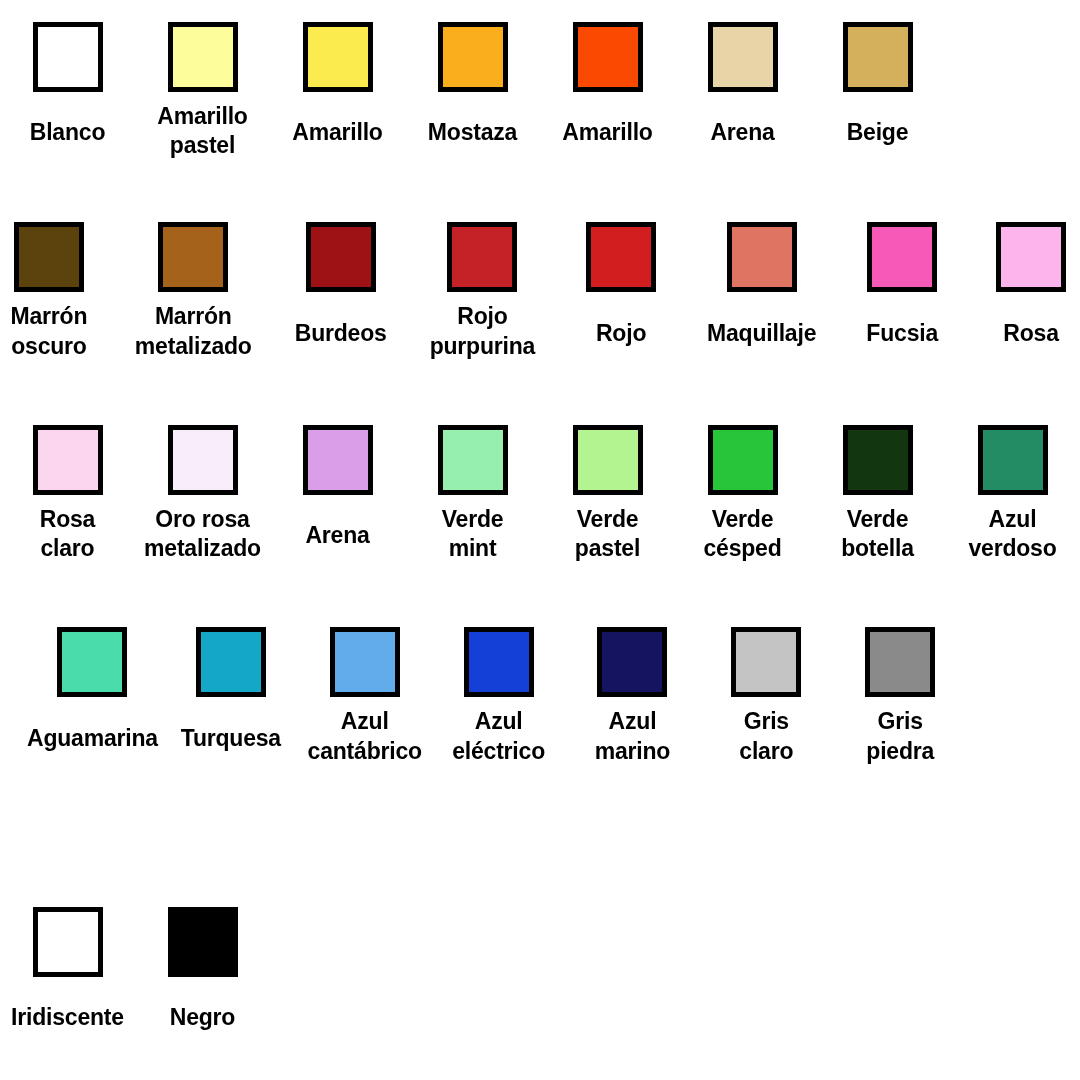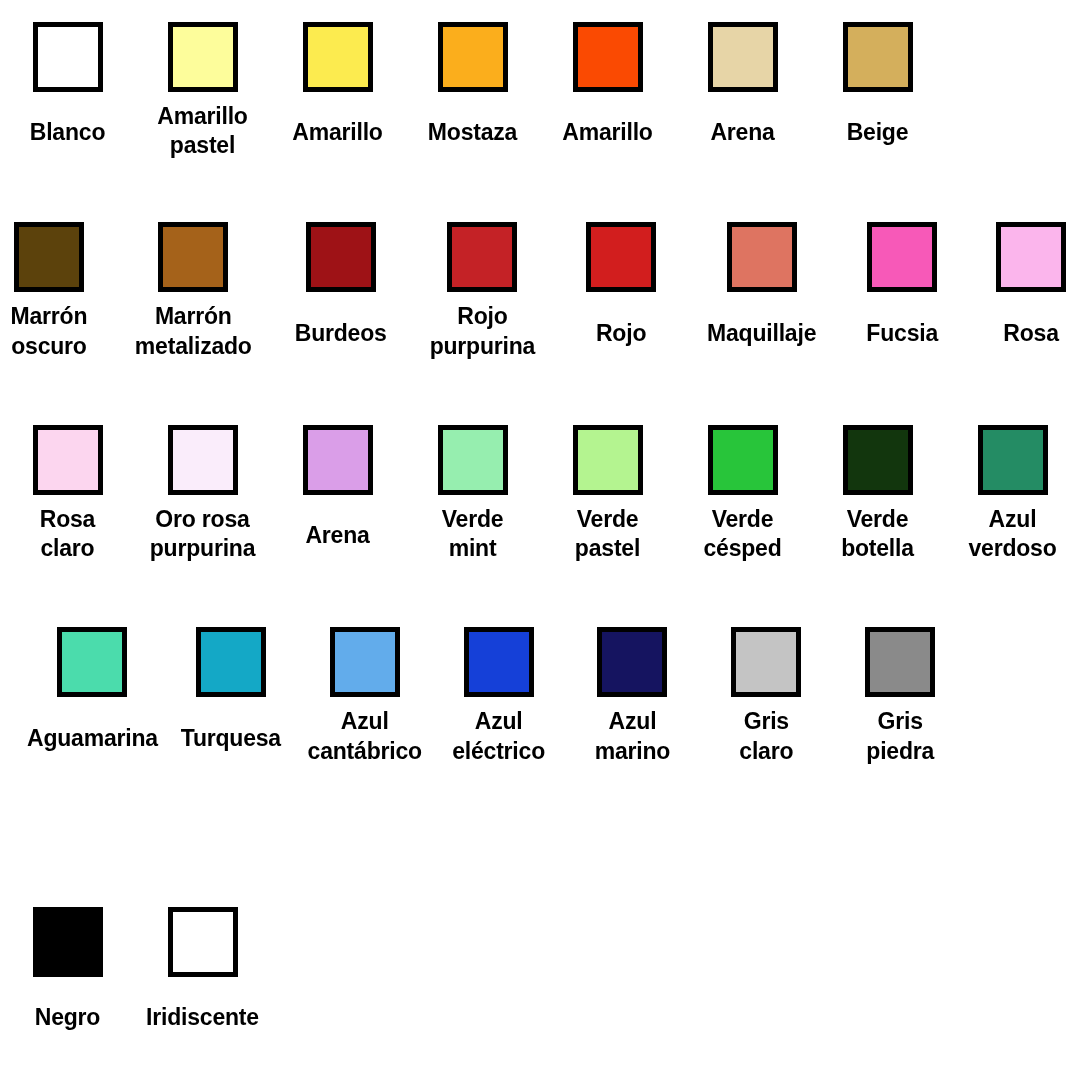--- a/index.html
+++ b/index.html
@@ -148,21 +148,21 @@
     </div>
     <div class="swatch-row r3">
       <div class="swatch-cell">
         <div class="chip" title="#FCD6EF" style="background-color: rgb(252, 214, 239);"></div>
         <div class="chip-label two-line">Rosa
 claro</div>
       </div>
       <div class="swatch-cell">
         <div class="chip" title="#FAEDFB" style="background-color: rgb(250, 237, 251);"></div>
         <div class="chip-label two-line">Oro rosa
-purpurina</div>
+metalizado</div>
       </div>
       <div class="swatch-cell">
         <div class="chip" title="#DA9EE8" style="background-color: rgb(218, 158, 232);"></div>
         <div class="chip-label one-line">Arena</div>
       </div>
       <div class="swatch-cell">
         <div class="chip" title="#96EEAF" style="background-color: rgb(150, 238, 175);"></div>
         <div class="chip-label two-line">Verde
 mint</div>
       </div>
@@ -217,21 +217,21 @@
 claro</div>
       </div>
       <div class="swatch-cell">
         <div class="chip" title="#8A8A8A" style="background-color: rgb(138, 138, 138);"></div>
         <div class="chip-label two-line">Gris
 piedra</div>
       </div>
     </div>
     <div class="swatch-row r5">
       <div class="swatch-cell">
+        <div class="chip" title="#FFFFFF" style="background-color: rgb(255, 255, 255);"></div>
+        <div class="chip-label one-line">Iridiscente</div>
+      </div>
+      <div class="swatch-cell">
         <div class="chip" title="#000000" style="background-color: rgb(0, 0, 0);"></div>
         <div class="chip-label one-line">Negro</div>
       </div>
-      <div class="swatch-cell">
-        <div class="chip" title="#FFFFFF" style="background-color: rgb(255, 255, 255);"></div>
-        <div class="chip-label one-line">Iridiscente</div>
-      </div>
     </div>
   </div>
 
 </body></html>

